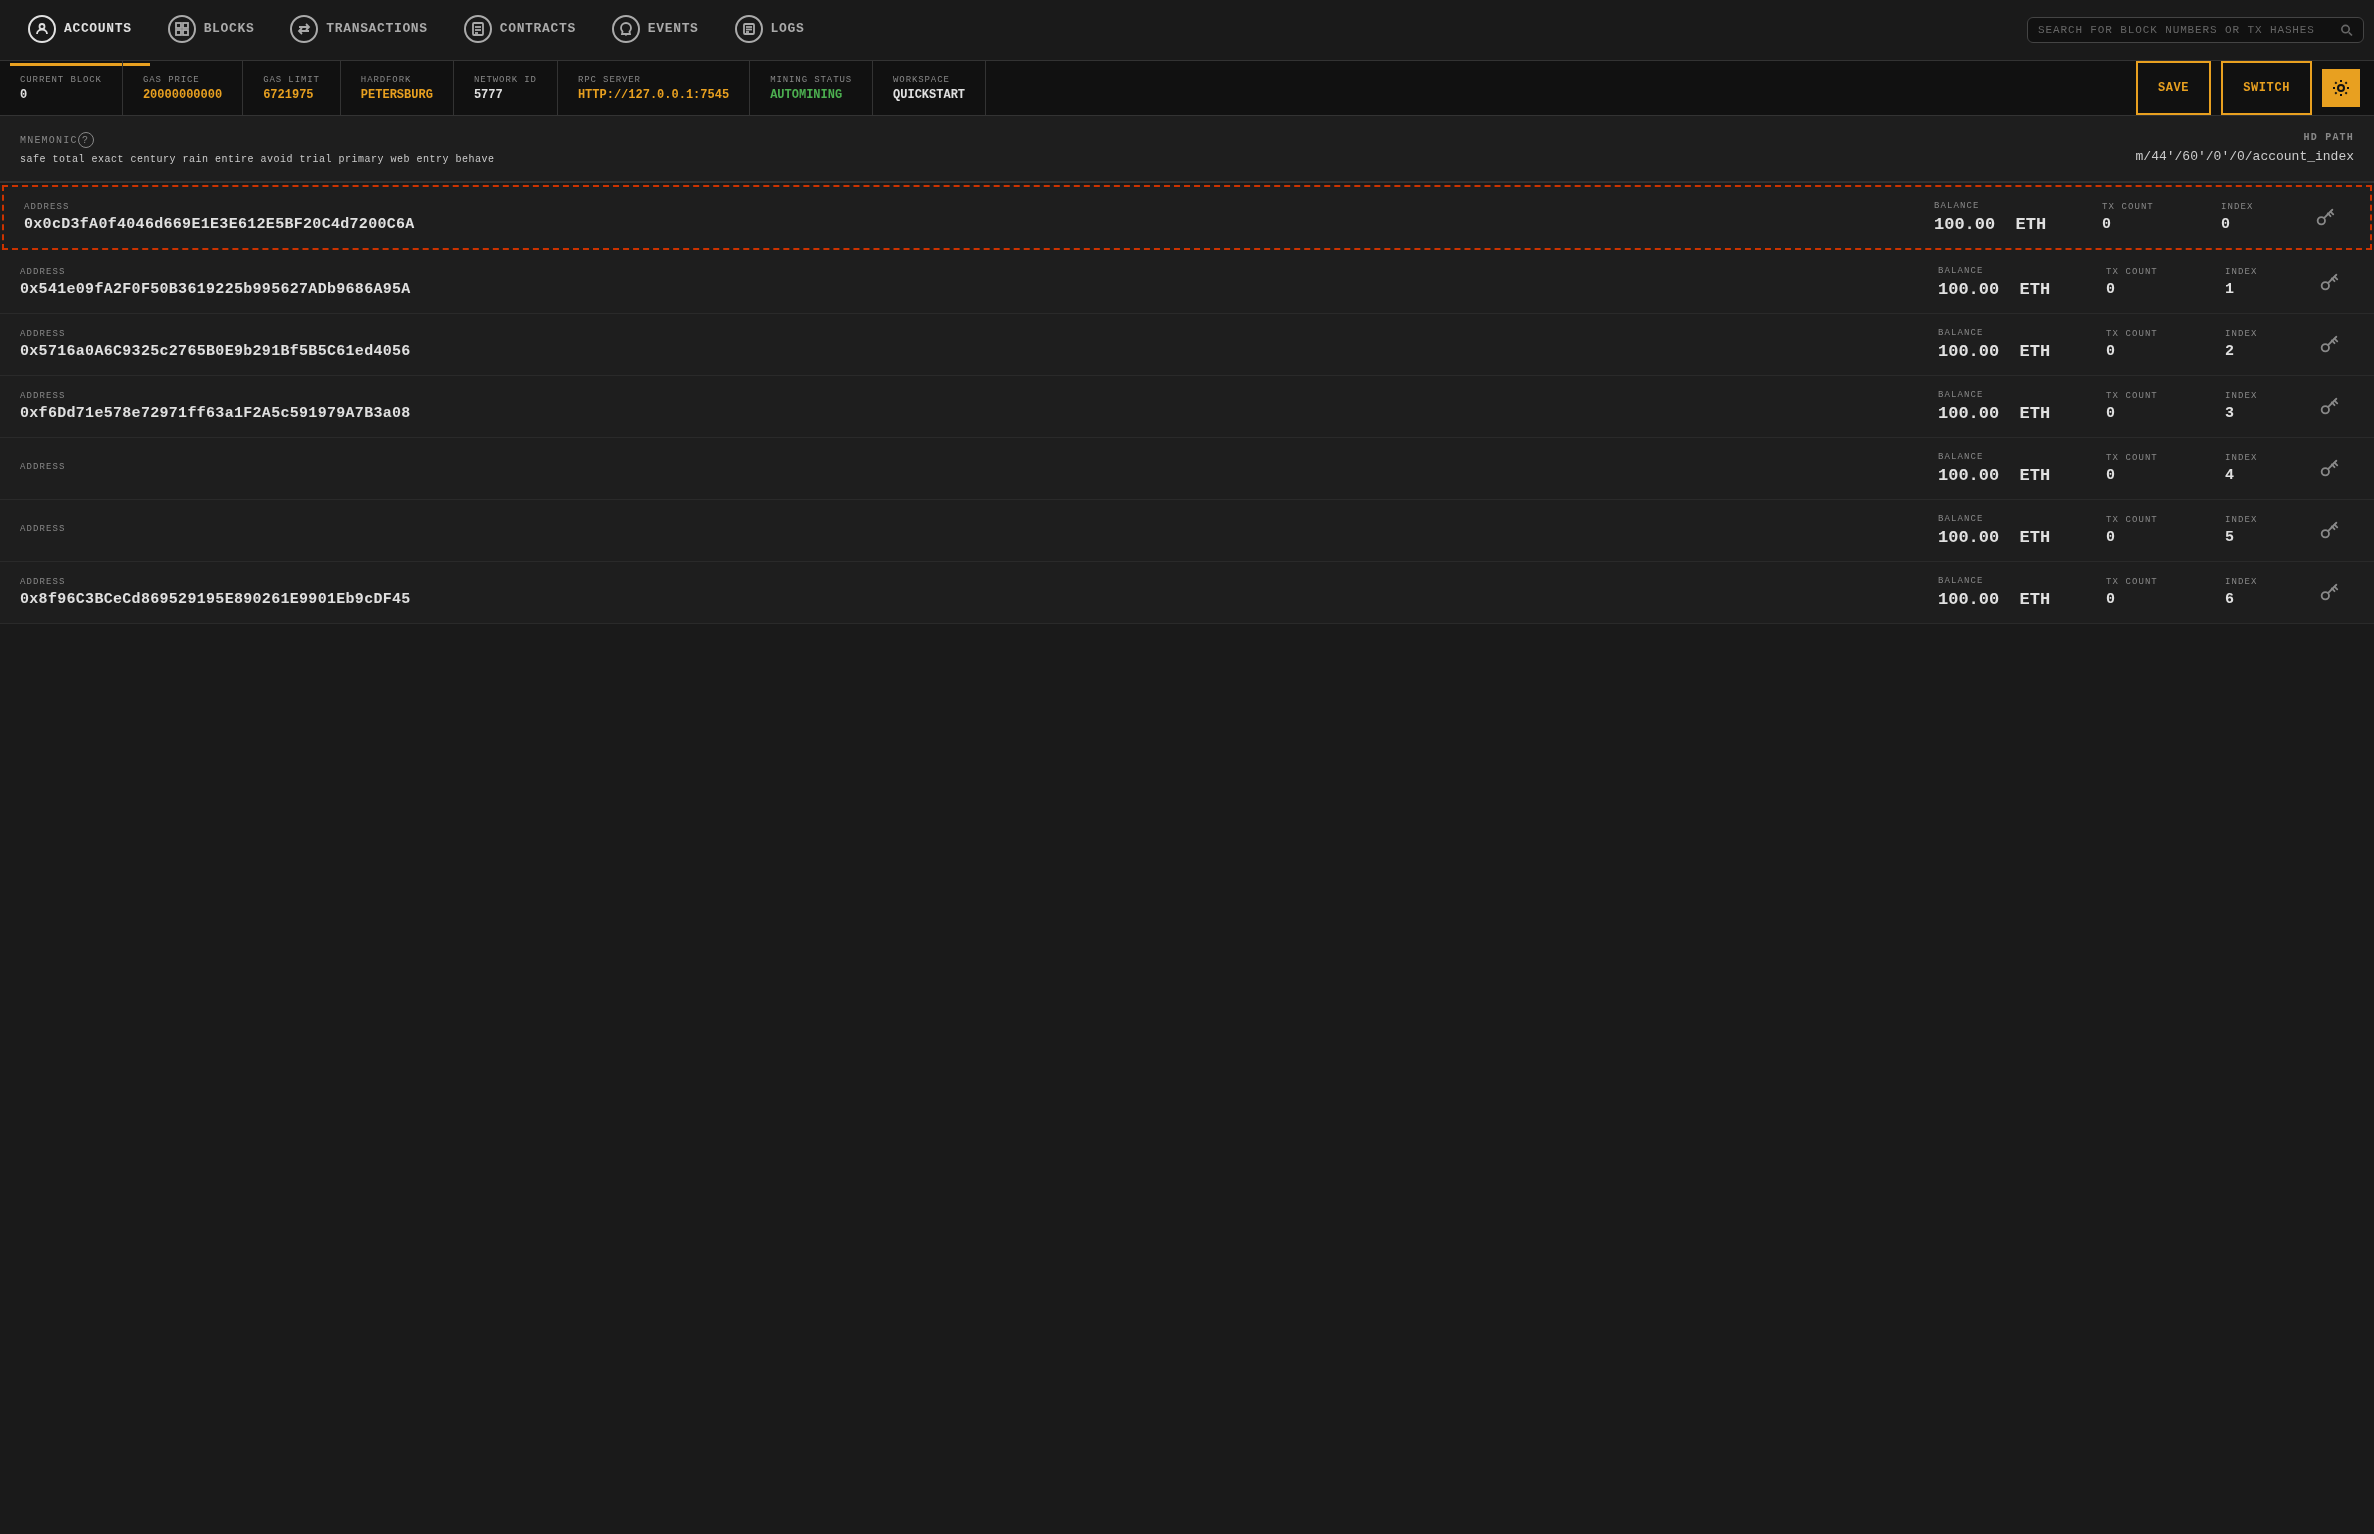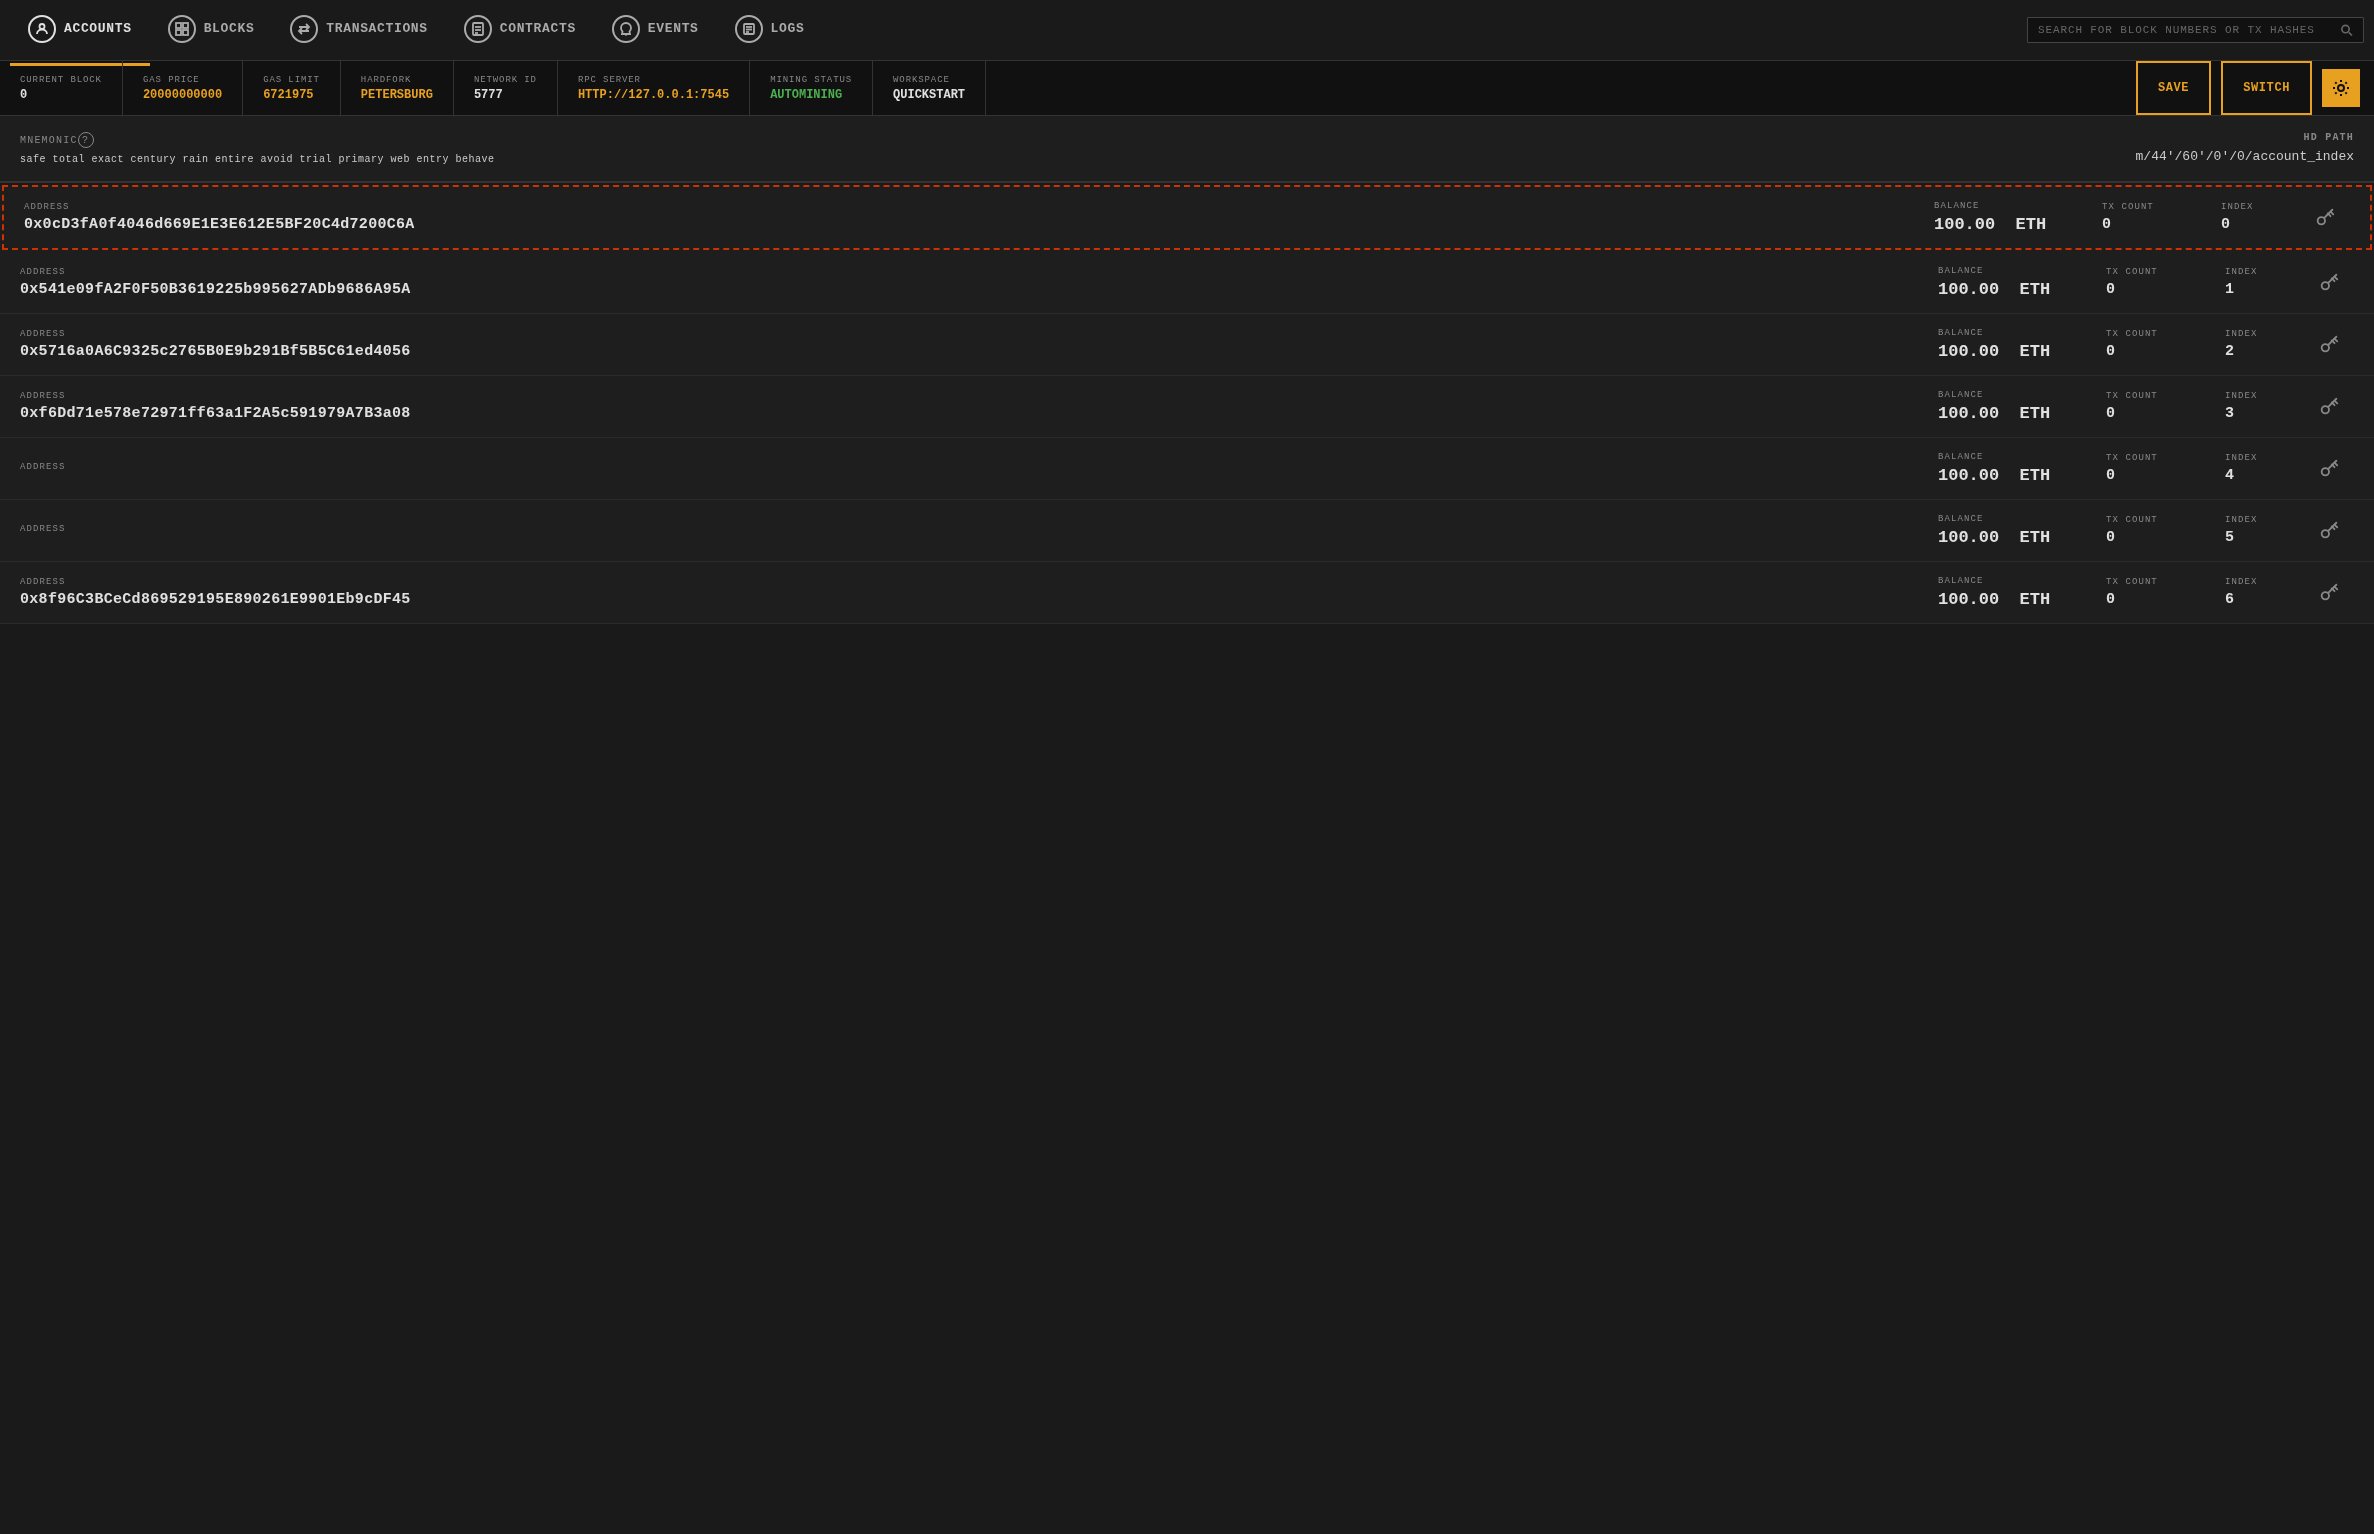--- a/index.html
+++ b/index.html
@@ -48,21 +48,21 @@
       justify-content: center;
       font-size: 14px;
       flex-shrink: 0;
     }
     .search-bar {
       margin-left: auto;
       display: flex;
       align-items: center;
       background: #111;
       border: 1px solid #444;
-      border-radius: 1px;
+      border-radius: 6px;
       padding: 5px 10px;
       gap: 12px;
       width: 337px;
     }
     .search-bar input {
       background: transparent;
       border: none;
       outline: none;
       color: #888;
       font-family: inherit;

